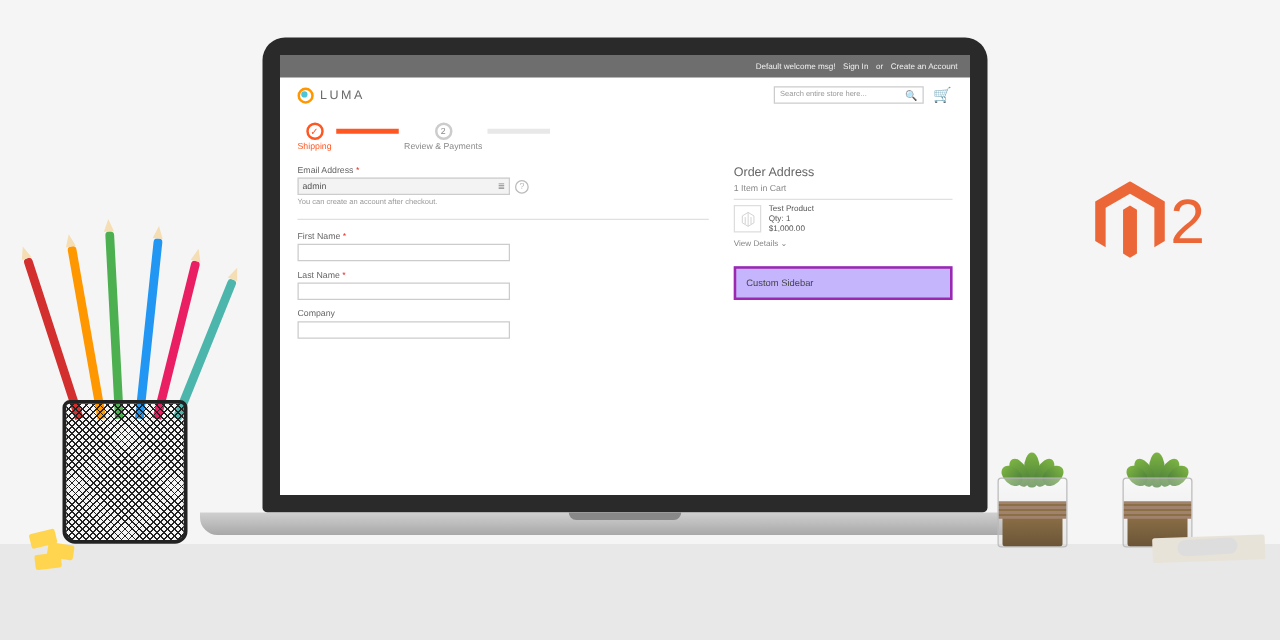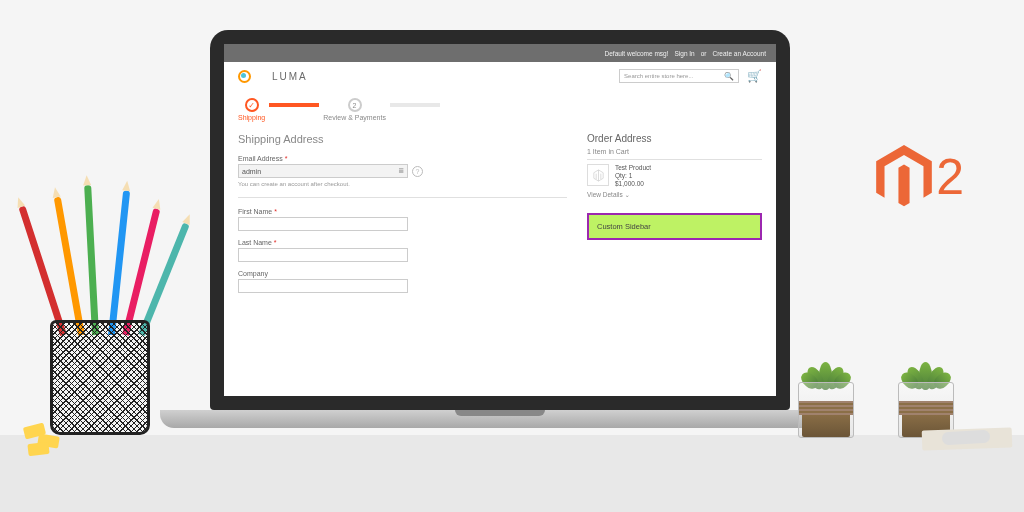--- a/index.html
+++ b/index.html
@@ -11,21 +11,21 @@
 .screen-inner{width:100%;height:100%;background:#fff;overflow:hidden}
 .keyboard{width:680px;height:18px;background:linear-gradient(to bottom,#d0d0d0 0%,#a8a8a8 100%);margin-left:-50px;border-radius:0 0 14px 14px;position:relative}
 .keyboard::before{content:"";position:absolute;left:50%;top:0;transform:translateX(-50%);width:90px;height:6px;background:#888;border-radius:0 0 6px 6px}
 
 
 .topbar{height:18px;background:#6e6e6e;color:#f0f0f0;font-size:6.5px;display:flex;justify-content:flex-end;align-items:center;padding:0 10px;gap:6px}
 .topbar span{white-space:nowrap}
 
 
 .header{height:28px;display:flex;justify-content:space-between;align-items:center;padding:0 14px}
-.logo{display:flex;align-items:center;gap:21px}
+.logo{display:flex;align-items:center;gap:5px}
 .logo-icon{width:13px;height:13px;border-radius:50%;border:2px solid #ff9800;position:relative}
 .logo-icon::after{content:"";position:absolute;width:5px;height:5px;background:#4fc3d7;border-radius:50%;left:1px;top:1px}
 .logo-text{font-size:10px;letter-spacing:2px;color:#6a6a6a;font-weight:500}
 .header-right{display:flex;align-items:center;gap:8px}
 .search{width:120px;height:14px;border:1px solid #ccc;font-size:6px;padding:0 4px;color:#999;display:flex;align-items:center;justify-content:space-between}
 .search-icon{font-size:8px;color:#777}
 .cart-icon{font-size:12px;color:#333}
 
 
 .progress{display:flex;align-items:center;padding:8px 14px;font-size:7px;color:#8a8a8a;gap:4px}
@@ -54,21 +54,21 @@
 
 
 .right{width:175px}
 .summary-title{font-size:10px;color:#666;font-weight:300;margin-bottom:4px}
 .summary-sub{font-size:7px;color:#888;border-bottom:1px solid #e0e0e0;padding-bottom:4px;margin-bottom:4px}
 .summary-item{display:flex;gap:6px;font-size:6.5px;color:#555}
 .thumb{width:22px;height:22px;border:1px solid #ddd;display:flex;align-items:center;justify-content:center}
 .thumb svg{width:13px;height:13px}
 .item-details{display:flex;flex-direction:column;gap:1px}
 .view-details{font-size:6.5px;color:#888;margin-top:4px}
-.custom-sidebar{margin-top:14px;border:2px solid #9c27b0;background:#bef264;padding:7px 8px;font-size:7.5px;color:#444}
+.custom-sidebar{margin-top:14px;border:2px solid #9c27b0;background:#c4b5fd;padding:7px 8px;font-size:7.5px;color:#444}
 
 
 .magento{position:absolute;right:60px;top:145px;display:flex;align-items:center;gap:4px}
 .magento svg{width:56px;height:64px}
 .magento-num{font-size:50px;color:#ec6737;font-weight:300;font-family:Arial}
 
 
 .pencils{position:absolute;left:30px;top:210px;width:140px;height:225px}
 .cup{position:absolute;bottom:0;left:20px;width:100px;height:115px;background:repeating-linear-gradient(45deg,transparent 0,transparent 3px,#222 3px,#222 4px),repeating-linear-gradient(-45deg,transparent 0,transparent 3px,#222 3px,#222 4px);border-radius:6px 6px 10px 10px;border:3px solid #222}
 .pencil{position:absolute;width:7px;bottom:100px;border-radius:3px 3px 0 0}
@@ -157,21 +157,20 @@
         <div class="bar active"></div>
         <div class="step">
           <div class="step-circle">2</div>
           <div class="step-label">Review &amp; Payments</div>
         </div>
         <div class="bar"></div>
       </div>
 
       <div class="main">
         <div class="left">
-          <div class="heading">Shipping Address</div>
 
           <div class="field-group">
             <label class="field-label"><span>Email Address</span> <span class="req">*</span></label>
             <div class="email-row">
               <div class="field-input email-input">
                   <span>admin</span>
                 </div>
               <div class="question-icon">?</div>
             </div>
             <div class="hint">You can create an account after checkout.</div>

